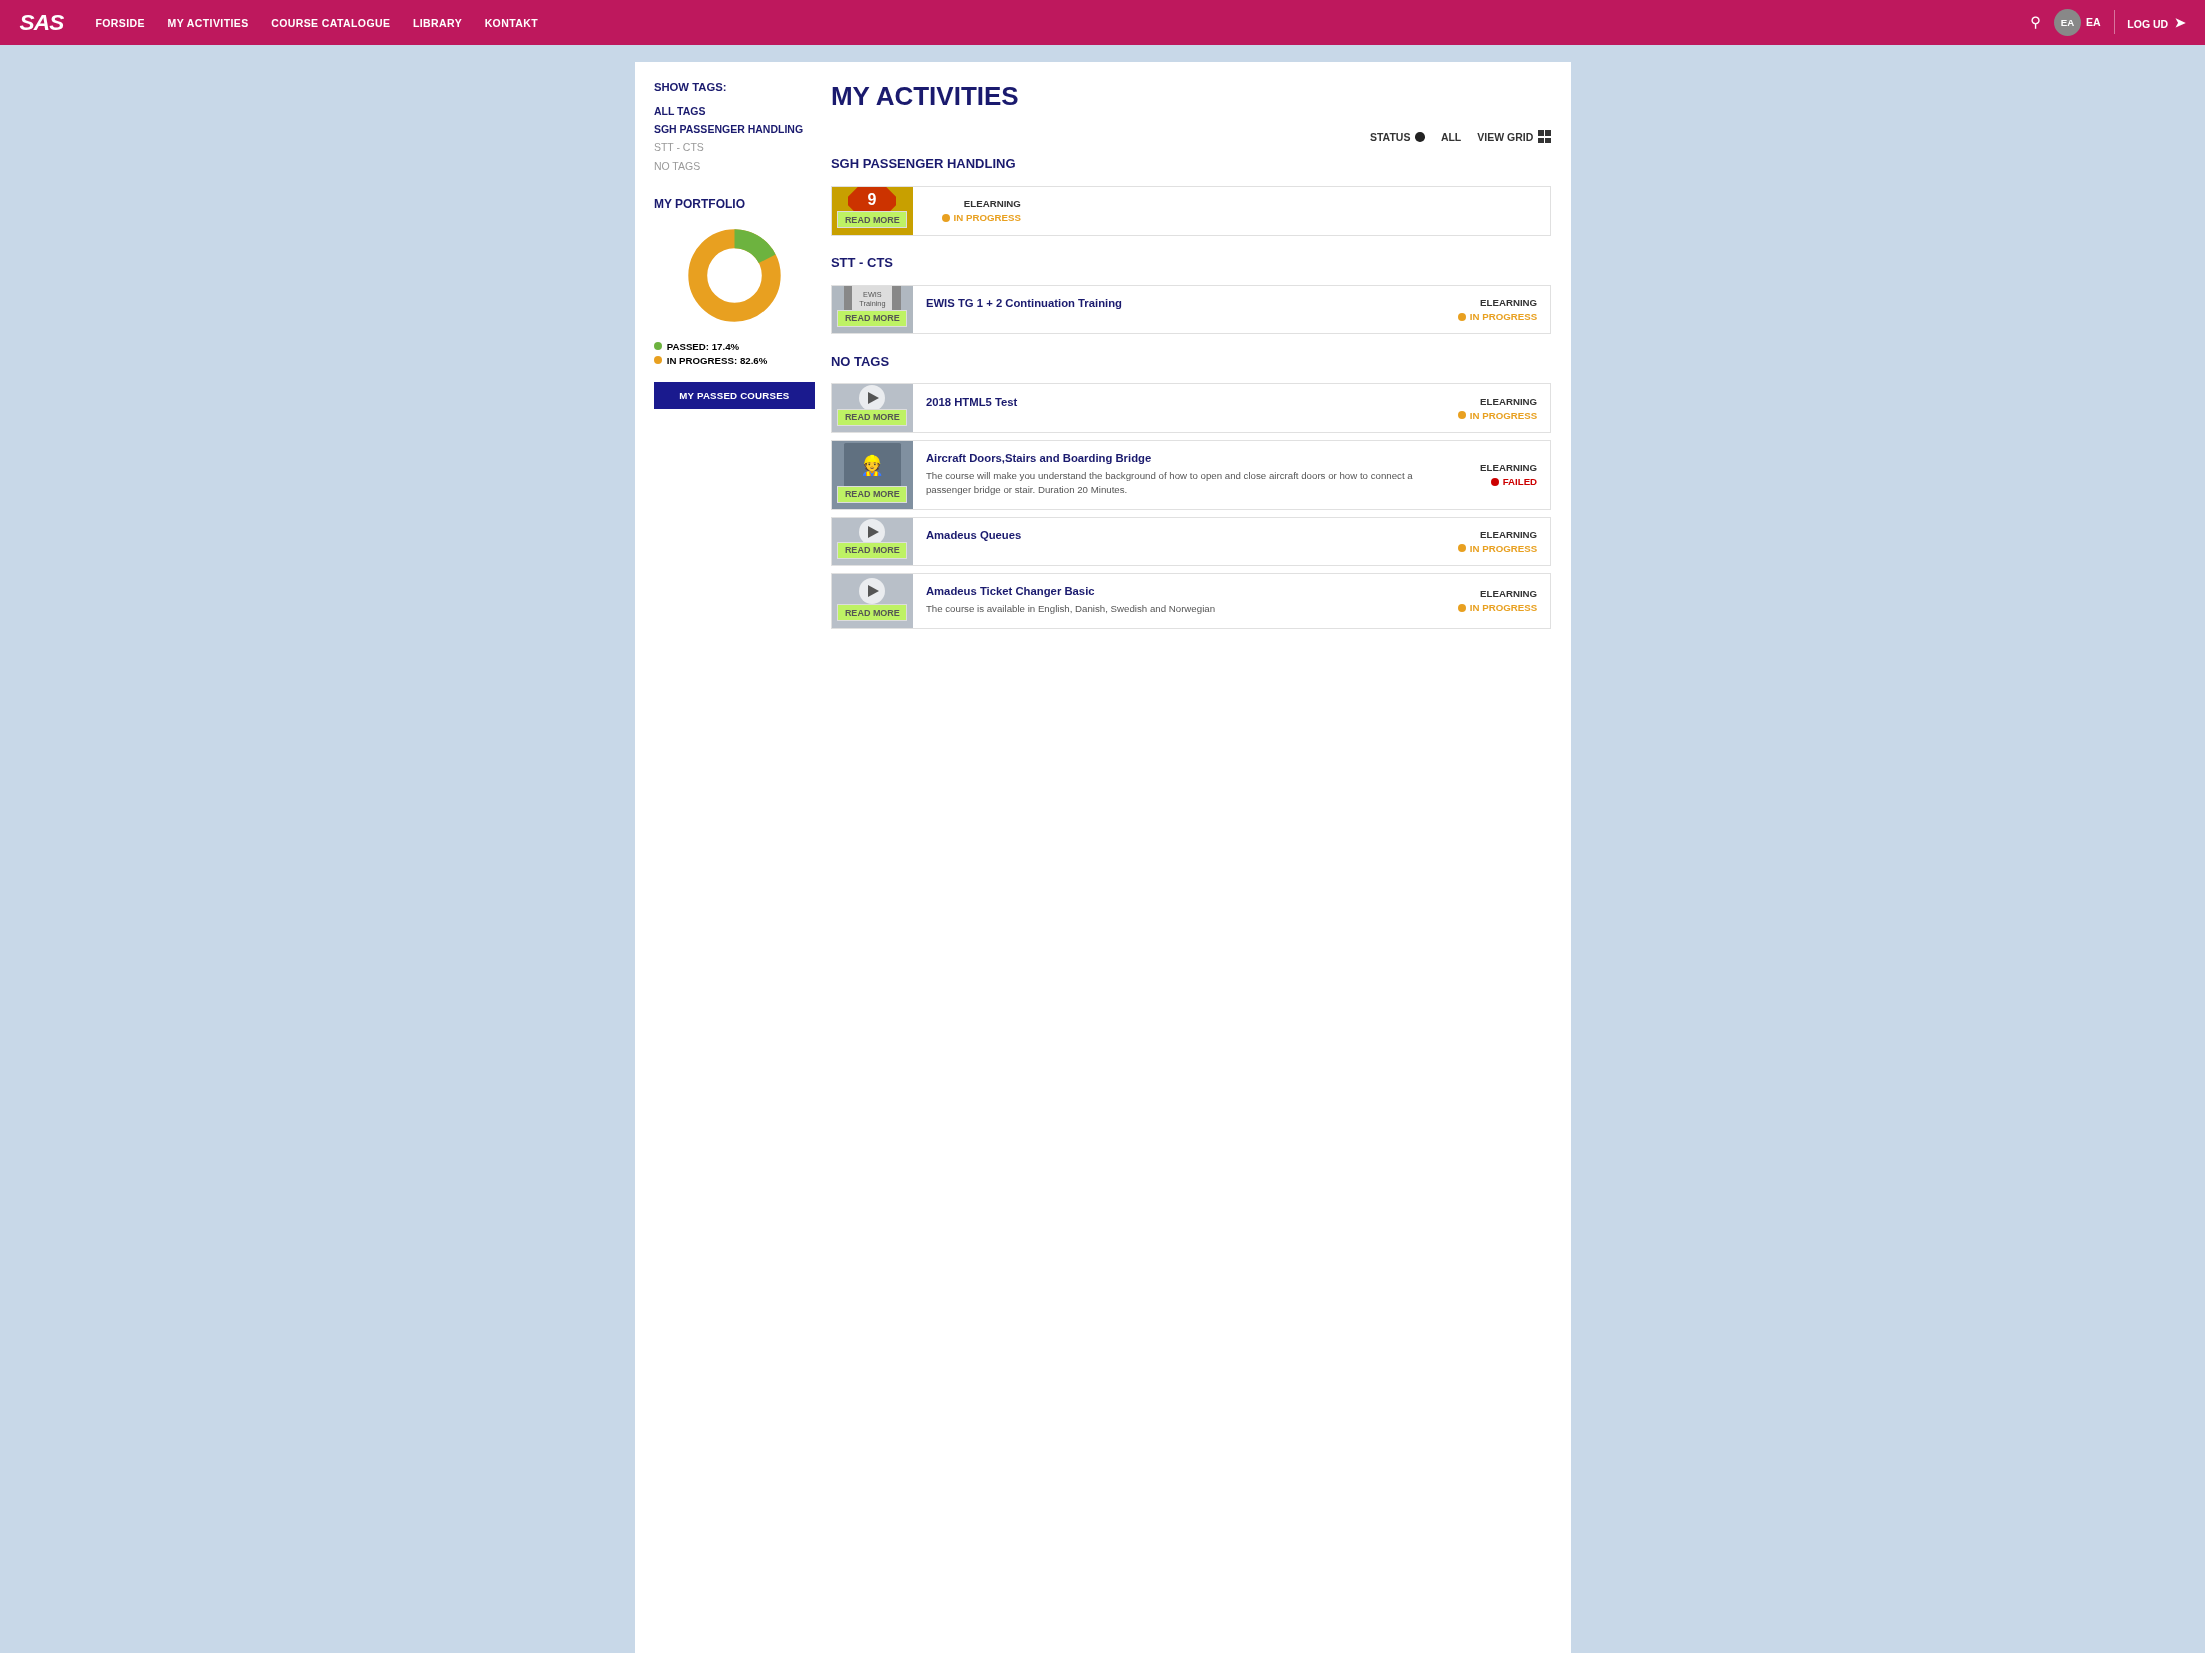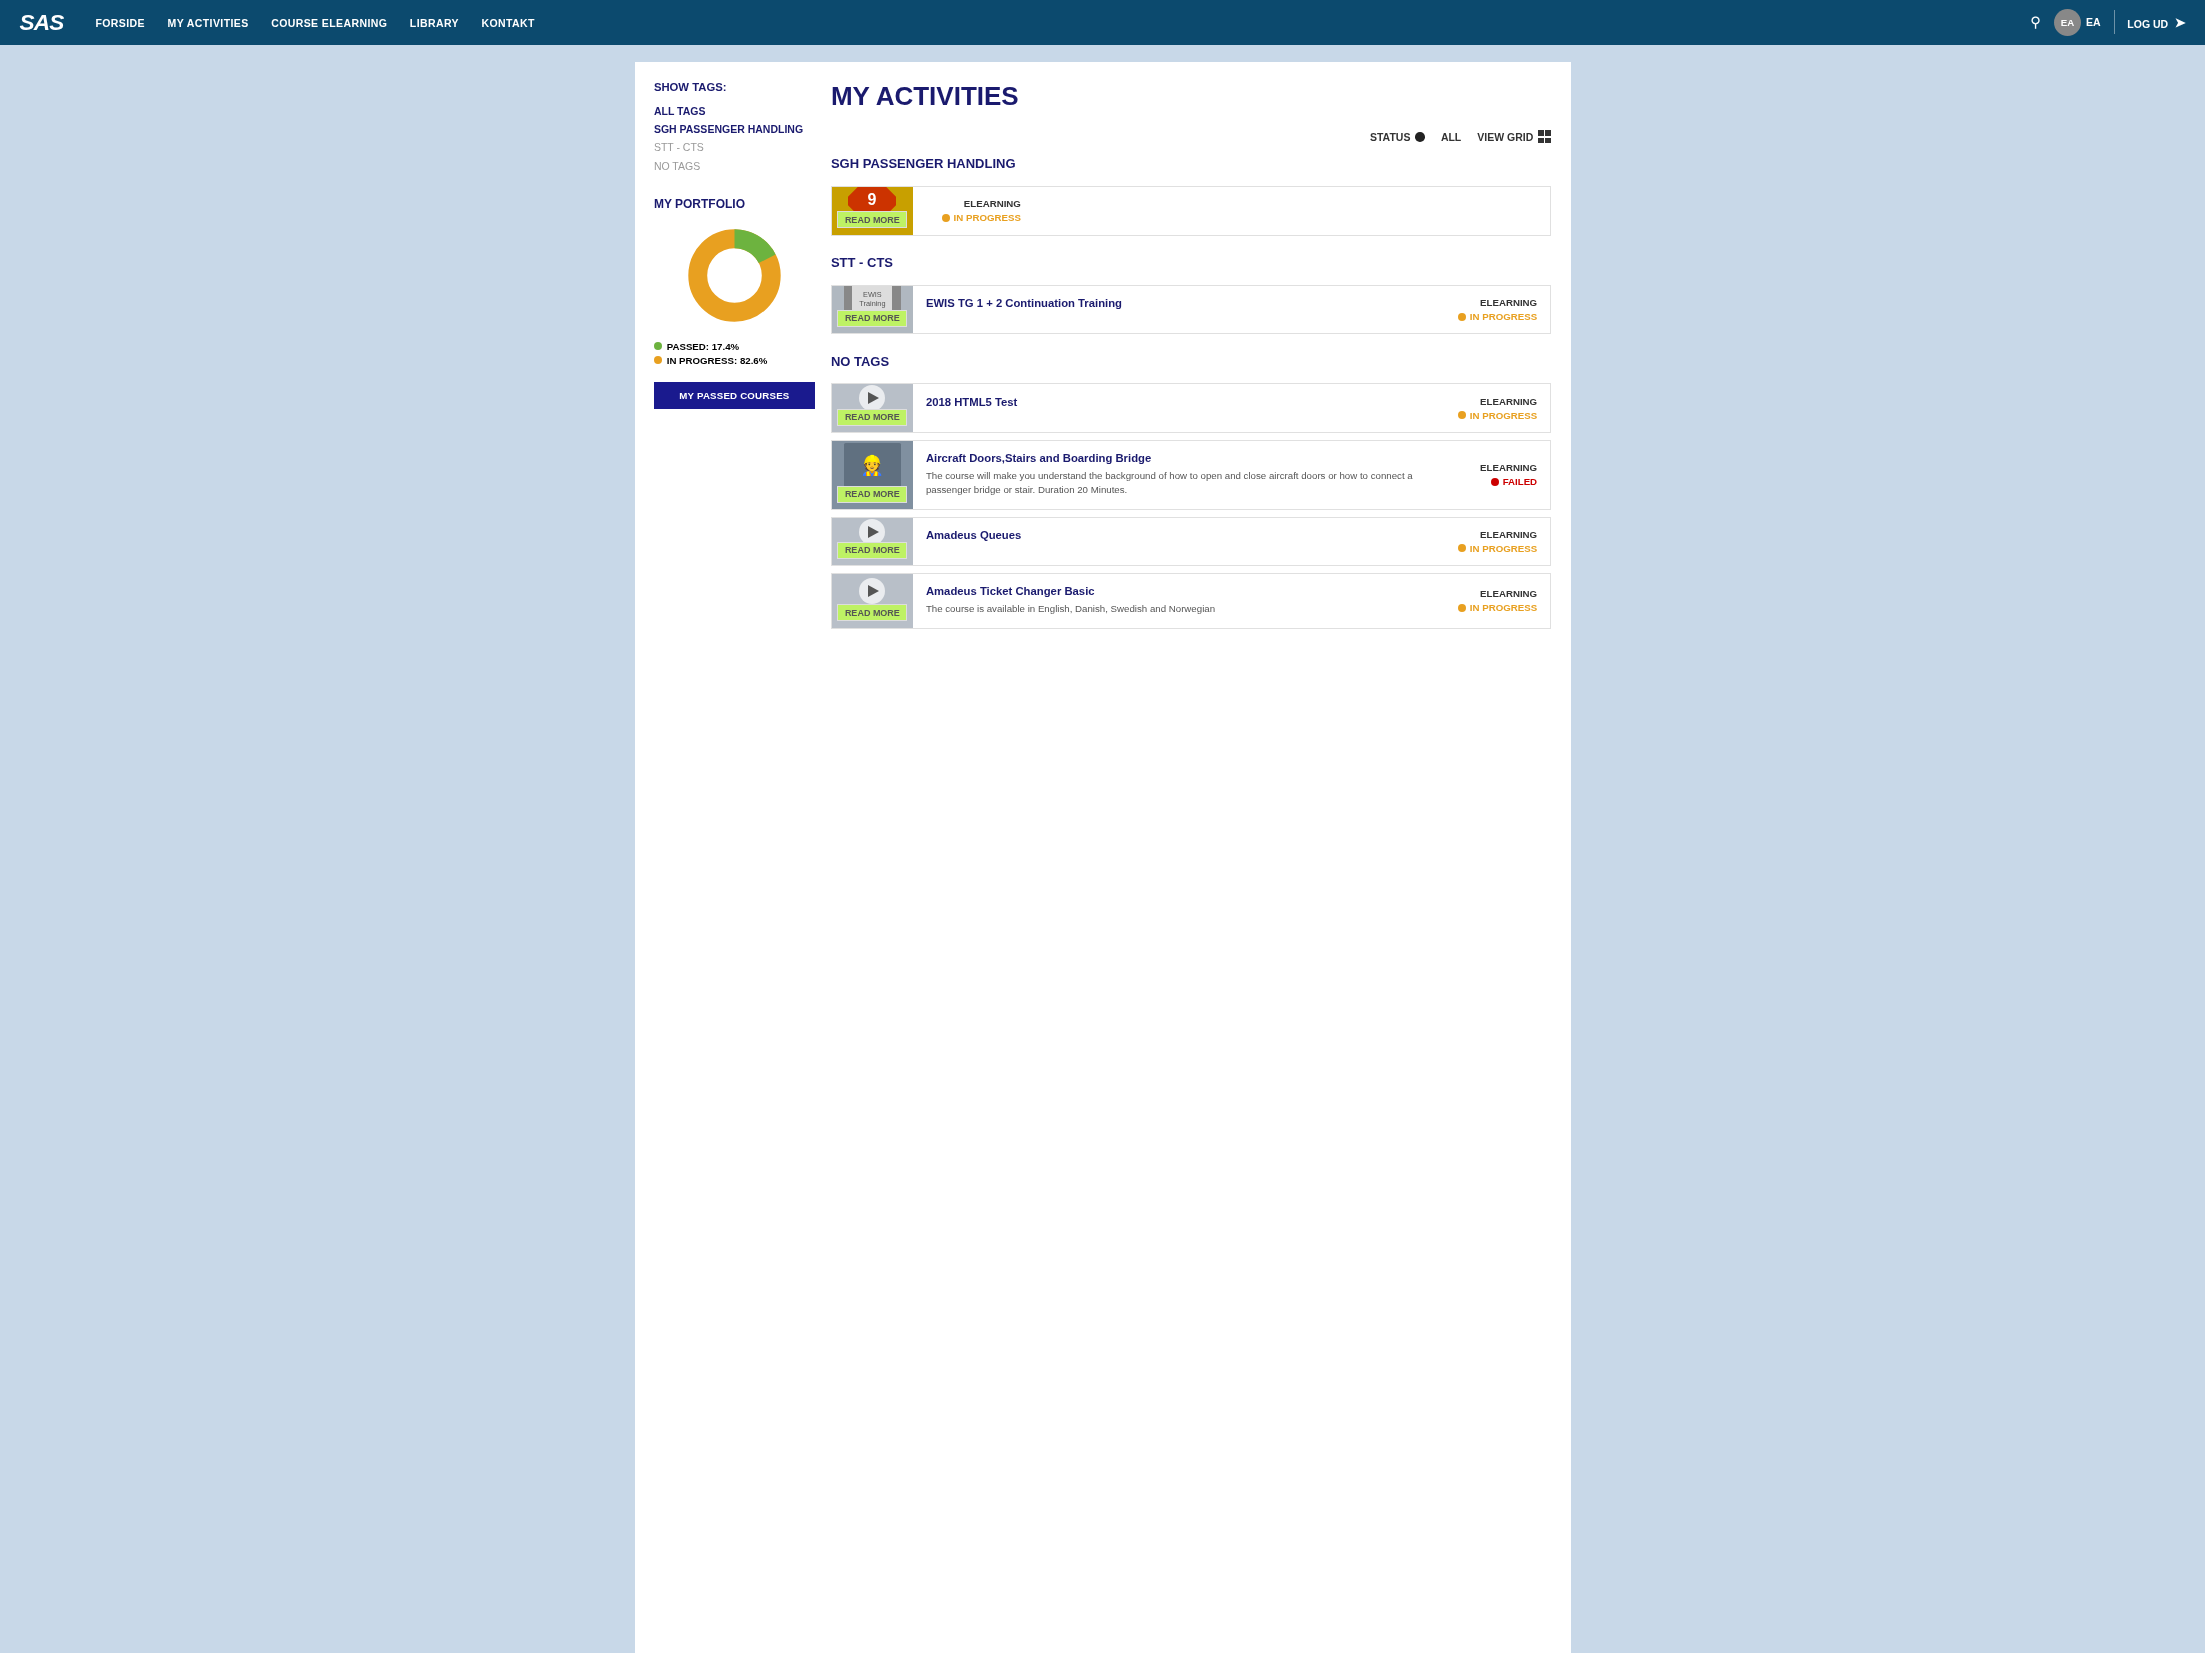--- a/index.html
+++ b/index.html
@@ -1,20 +1,20 @@
 <!DOCTYPE html>
 <html style="font-size:13px"><head>
   <meta charset="utf-8">
   <style>
     * { box-sizing: border-box; margin: 0; padding: 0; }
     body { font-family: Arial, sans-serif; background: #c8d8e8; min-height: 100vh; }
 
     
     nav {
-      background: #0c4a6e;
+      background: #be185d;
       display: flex;
       align-items: center;
       padding: 0 19.4px;
       height: 45px;
       position: sticky;
       top: 0;
       z-index: 100;
     }
     .nav-logo {
       color: white;
@@ -349,21 +349,21 @@
     }
   </style>
 </head>
 <body>
 
 <nav>
   <div class="nav-logo">SAS</div>
   <div class="nav-links">
     <a class="nav-link">FORSIDE</a>
     <a class="nav-link">MY ACTIVITIES</a>
-    <a class="nav-link">COURSE ELEARNING</a>
+    <a class="nav-link">COURSE CATALOGUE</a>
     <a class="nav-link">LIBRARY</a>
     <a class="nav-link">KONTAKT</a>
   </div>
   <div class="nav-right">
     <span class="nav-search-icon">⚲</span>
     <div style="display:flex;align-items:center;gap:4.8px;">
       <div class="nav-avatar">EA</div>
       <span class="nav-user-label">EA</span>
     </div>
     <div class="nav-divider"></div>

